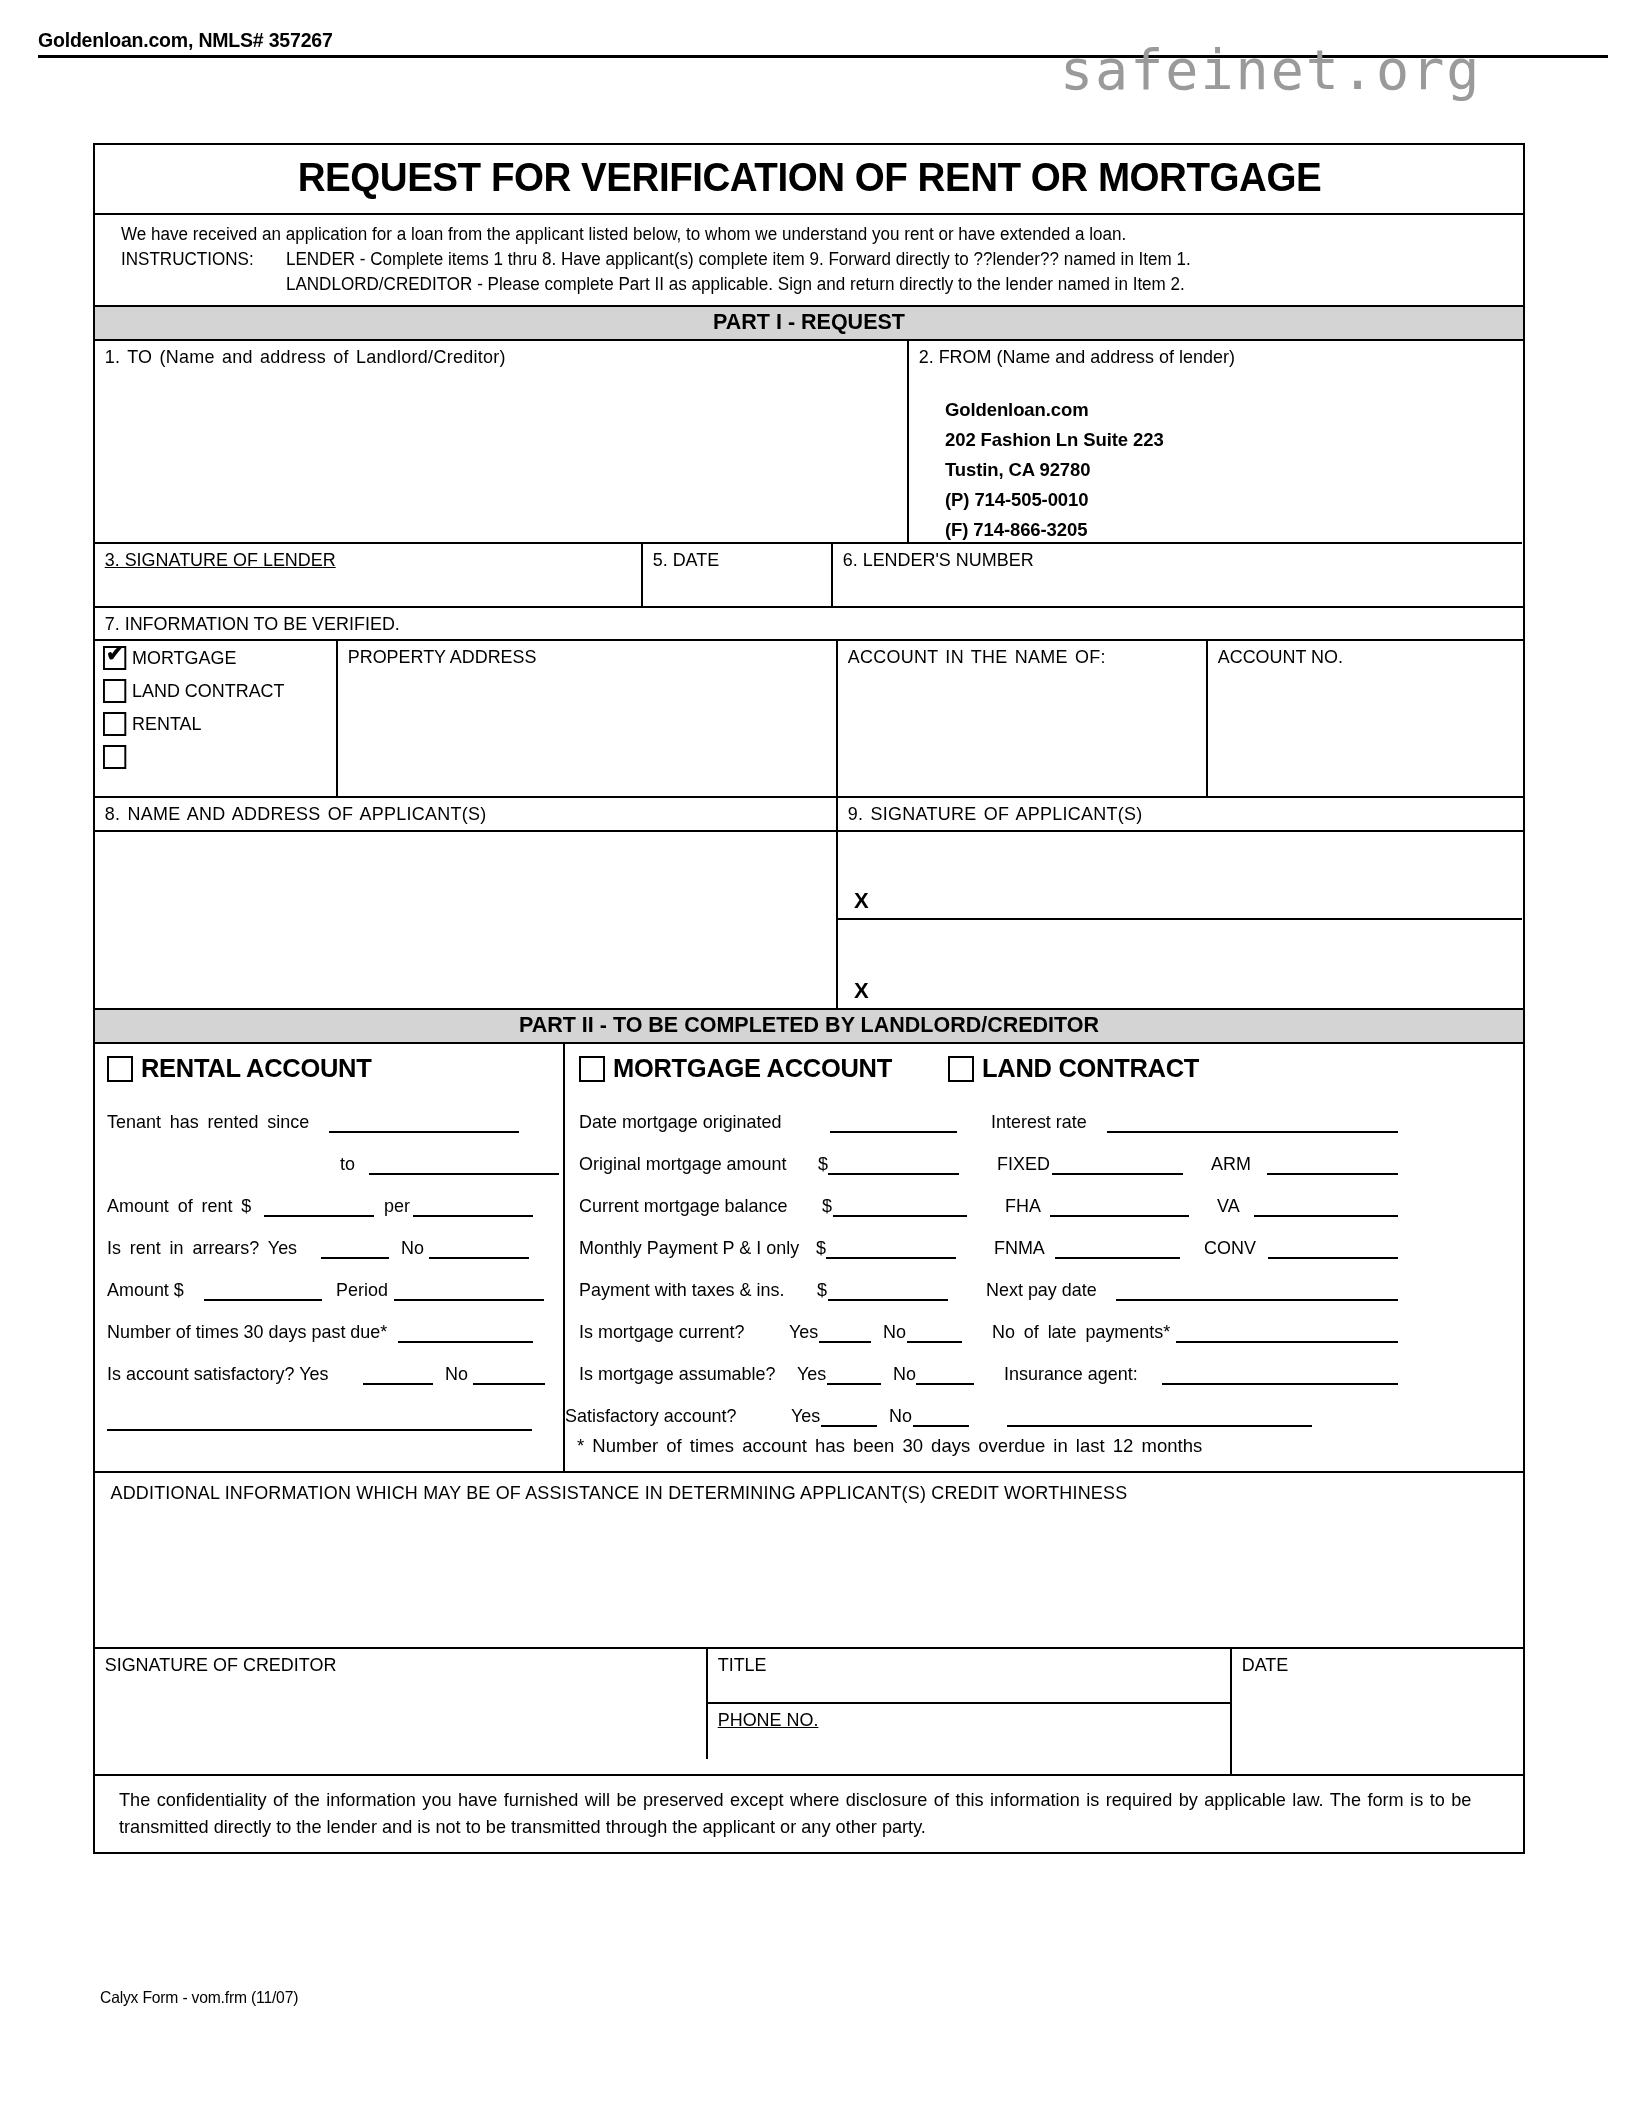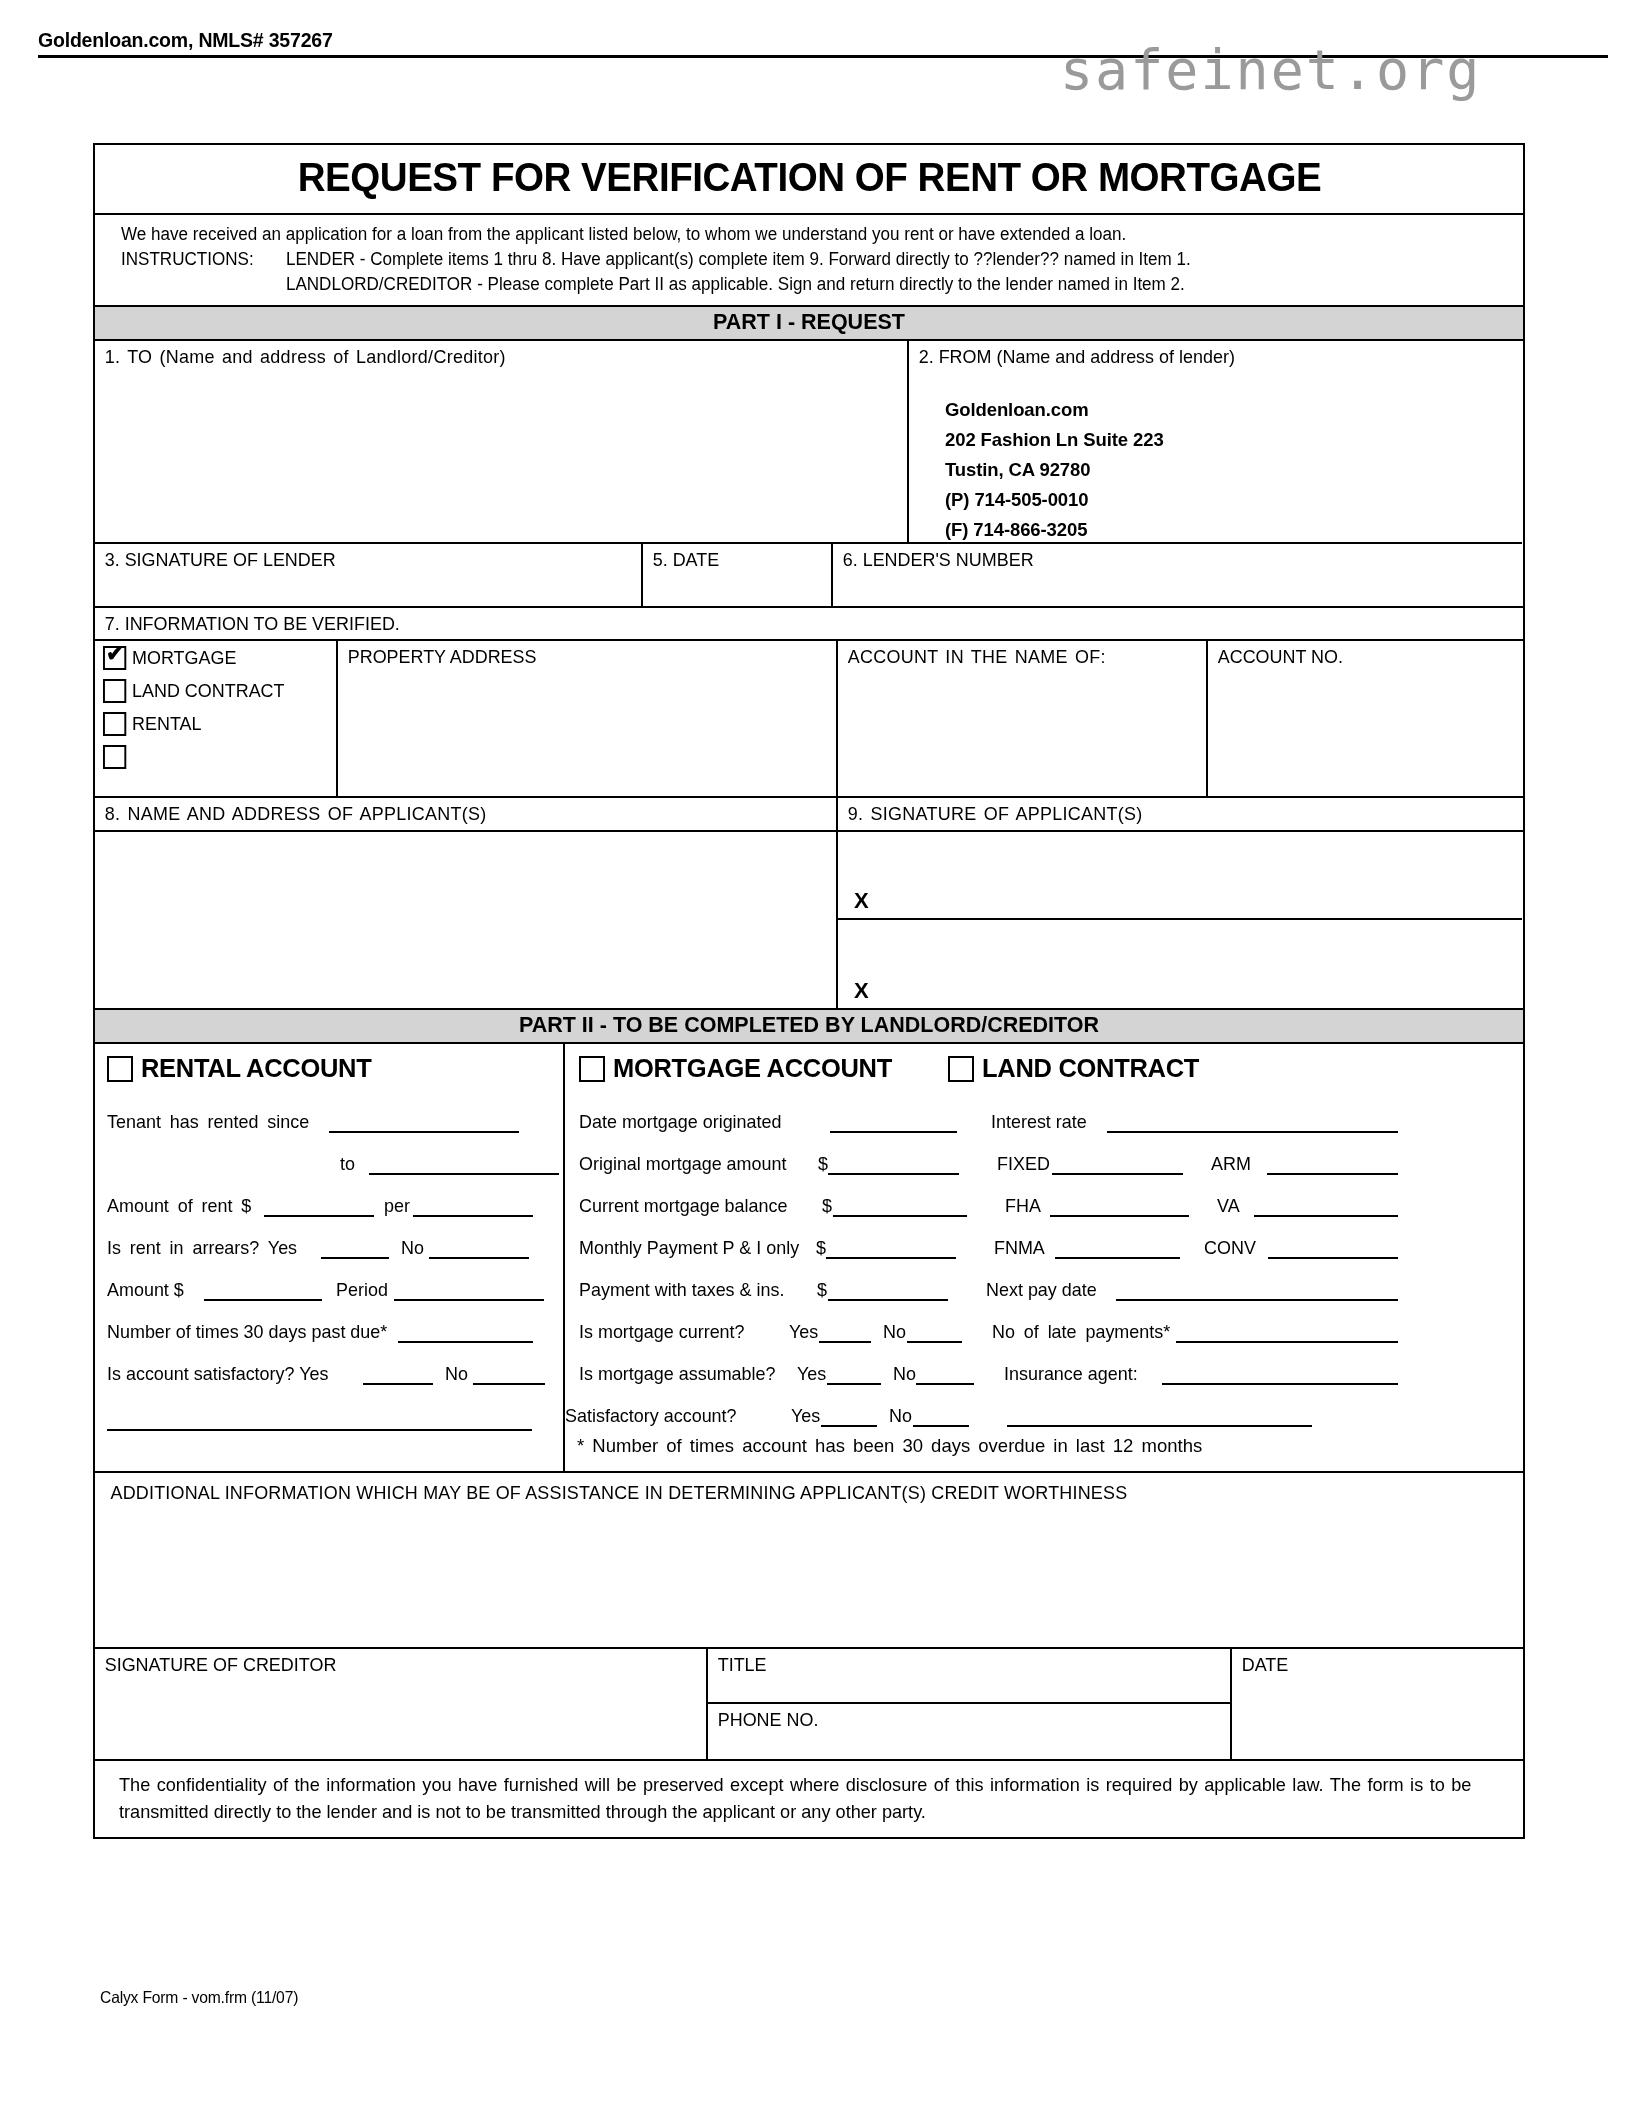--- a/index.html
+++ b/index.html
@@ -120,21 +120,21 @@
   .tofrom-right { width: 613px; height: 203px; }
   .from-addr {
     padding: 27px 0 0 36px;
     font-size: 18.5px;
     font-weight: bold;
     line-height: 30px;
     letter-spacing: -0.1px;
   }
 
   
-  .sig-1 { width: 548px; height: 62px; }
+  .sig-1 { width: 548px; height: 62px; text-decoration: underline; }
   .sig-2 { width: 413px; height: 62px; }
   .sig-3 { width: 190px; height: 62px; }
   .sig-4 { width: 276px; height: 54px; }
 
   .info-head { height: 33px; }
 
   
   .i7-a { width: 243px; height: 155px; }
   .i7-b { width: 500px; height: 155px; }
   .i7-c { width: 370px; height: 155px; }
@@ -220,21 +220,21 @@
 
   
   .addl { height: 176px; }
   .addl .lbl { padding-top: 9px; padding-left: 16px; letter-spacing: 0.2px; }
 
   
   .cr-1 { width: 614px; height: 110px; }
   .cr-2 { width: 525px; }
   .cr-3 { width: 291px; height: 110px; }
   .cr-2a { height: 55px; }
-  .cr-2b { height: 55px; }
+  .cr-2b { height: 70px; text-decoration: underline; }
 
   .conf {
     padding: 10px 24px 12px 24px;
   }
   .conf p {
     margin: 0;
     font-size: 18.5px;
     line-height: 27px;
     text-align: justify;
     text-justify: inter-word;

